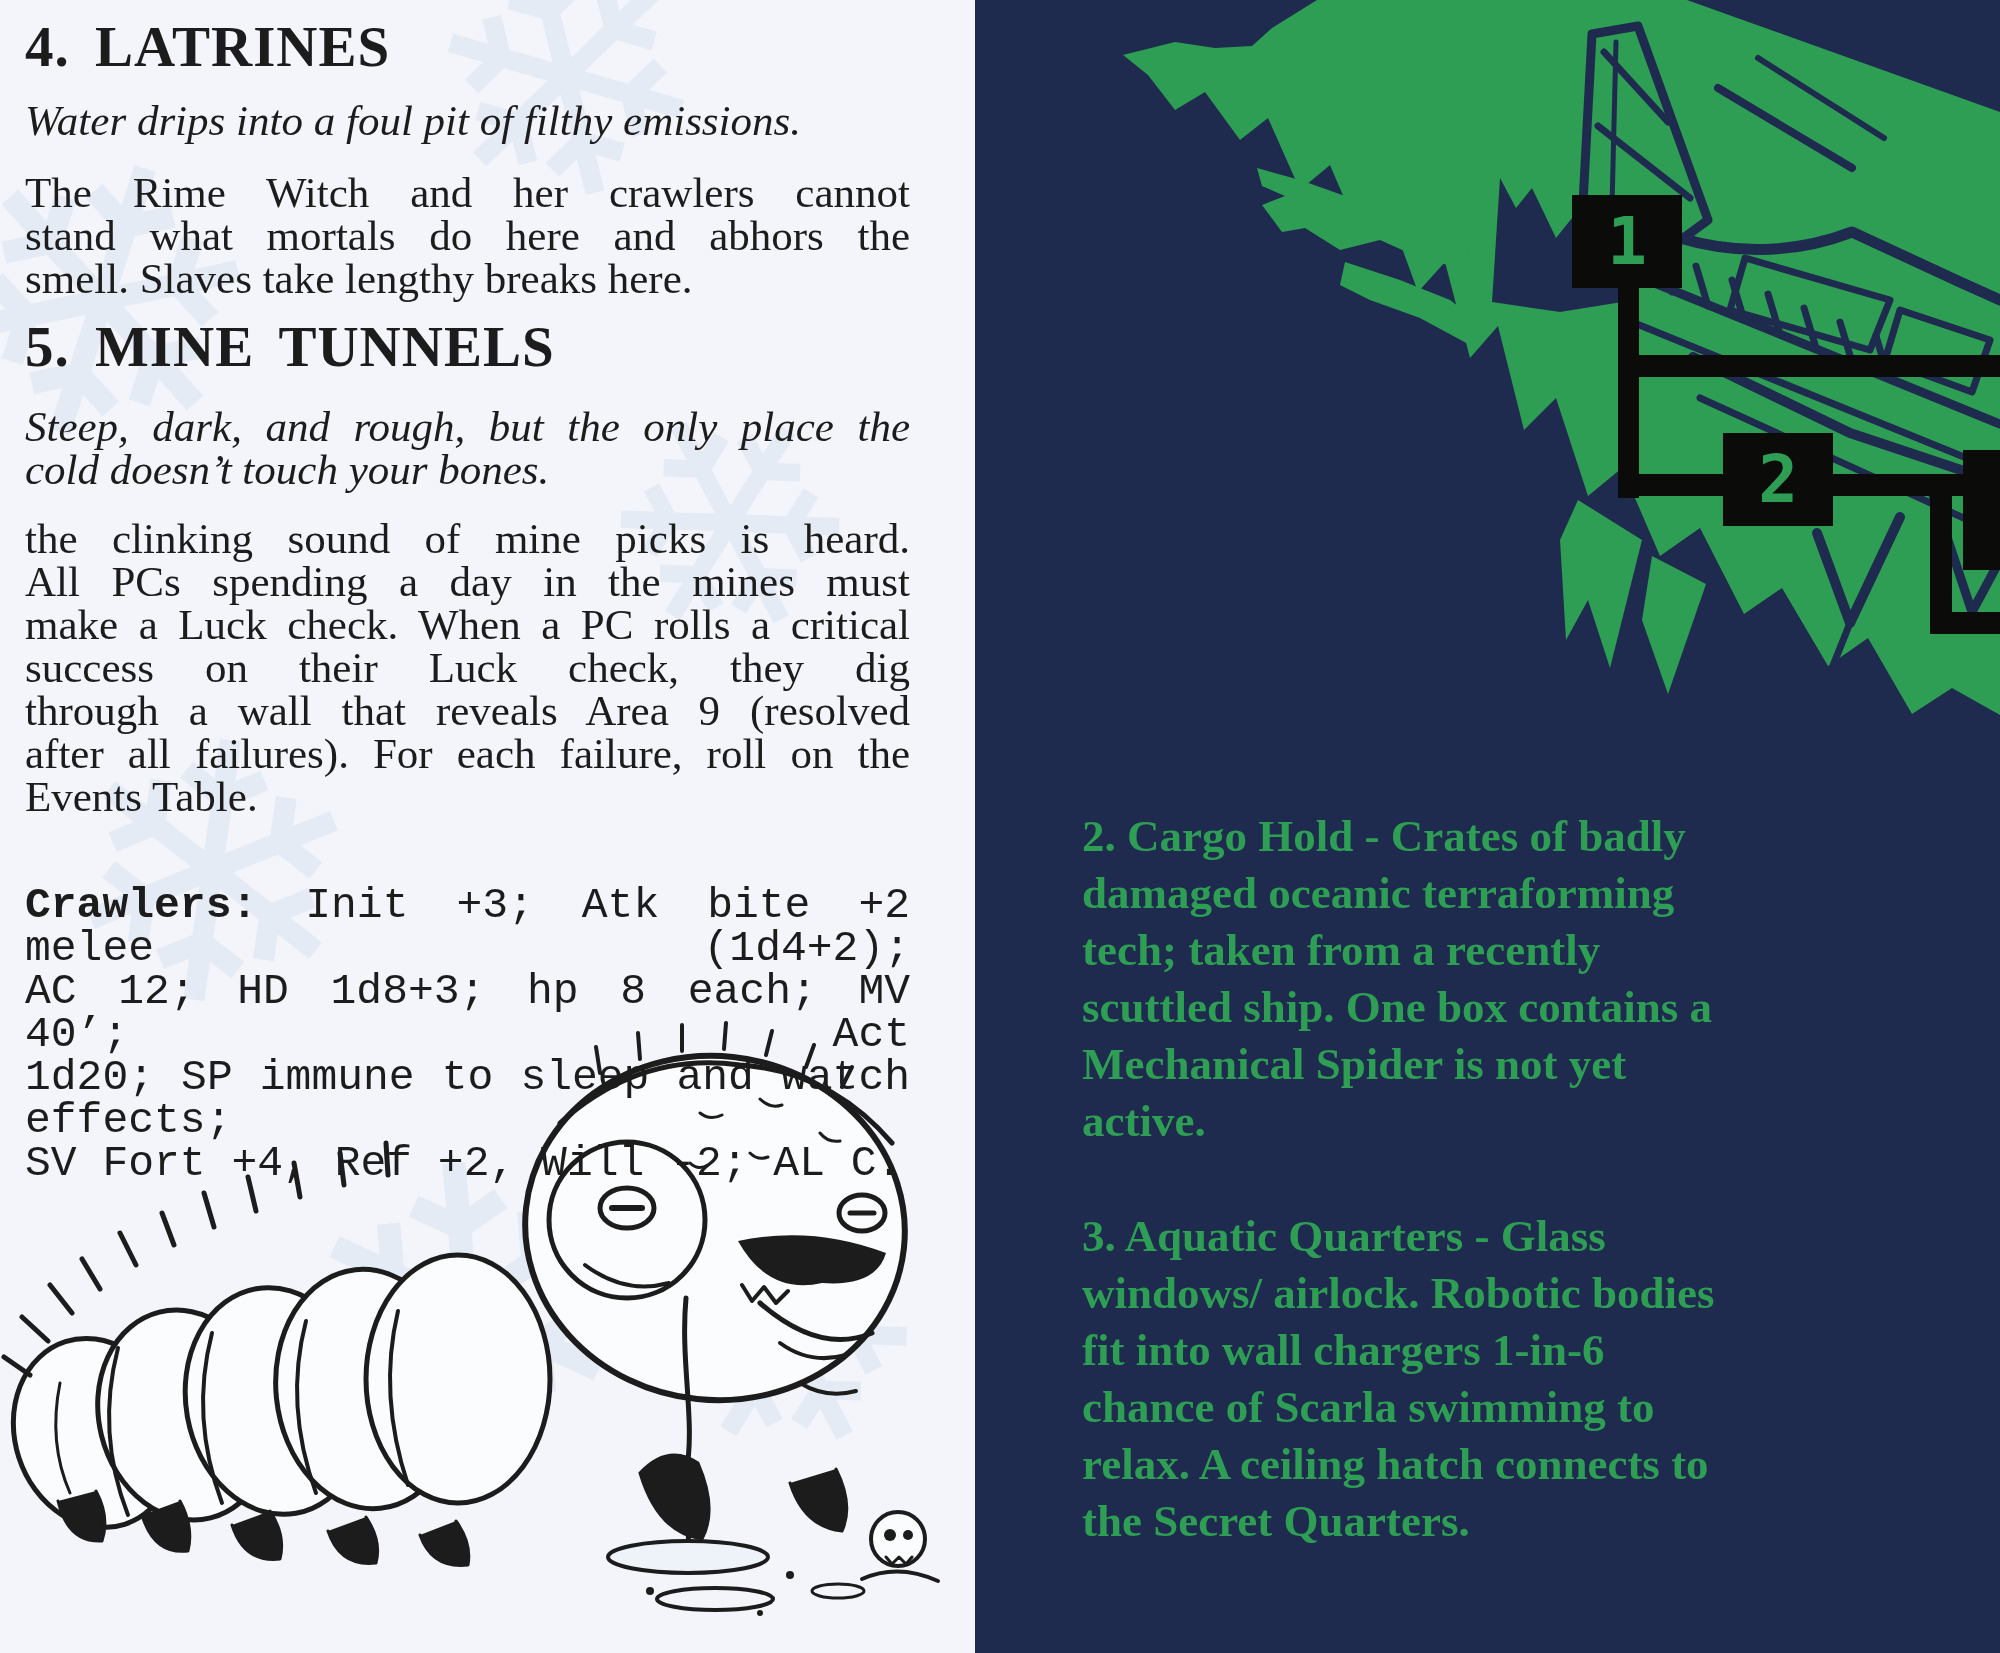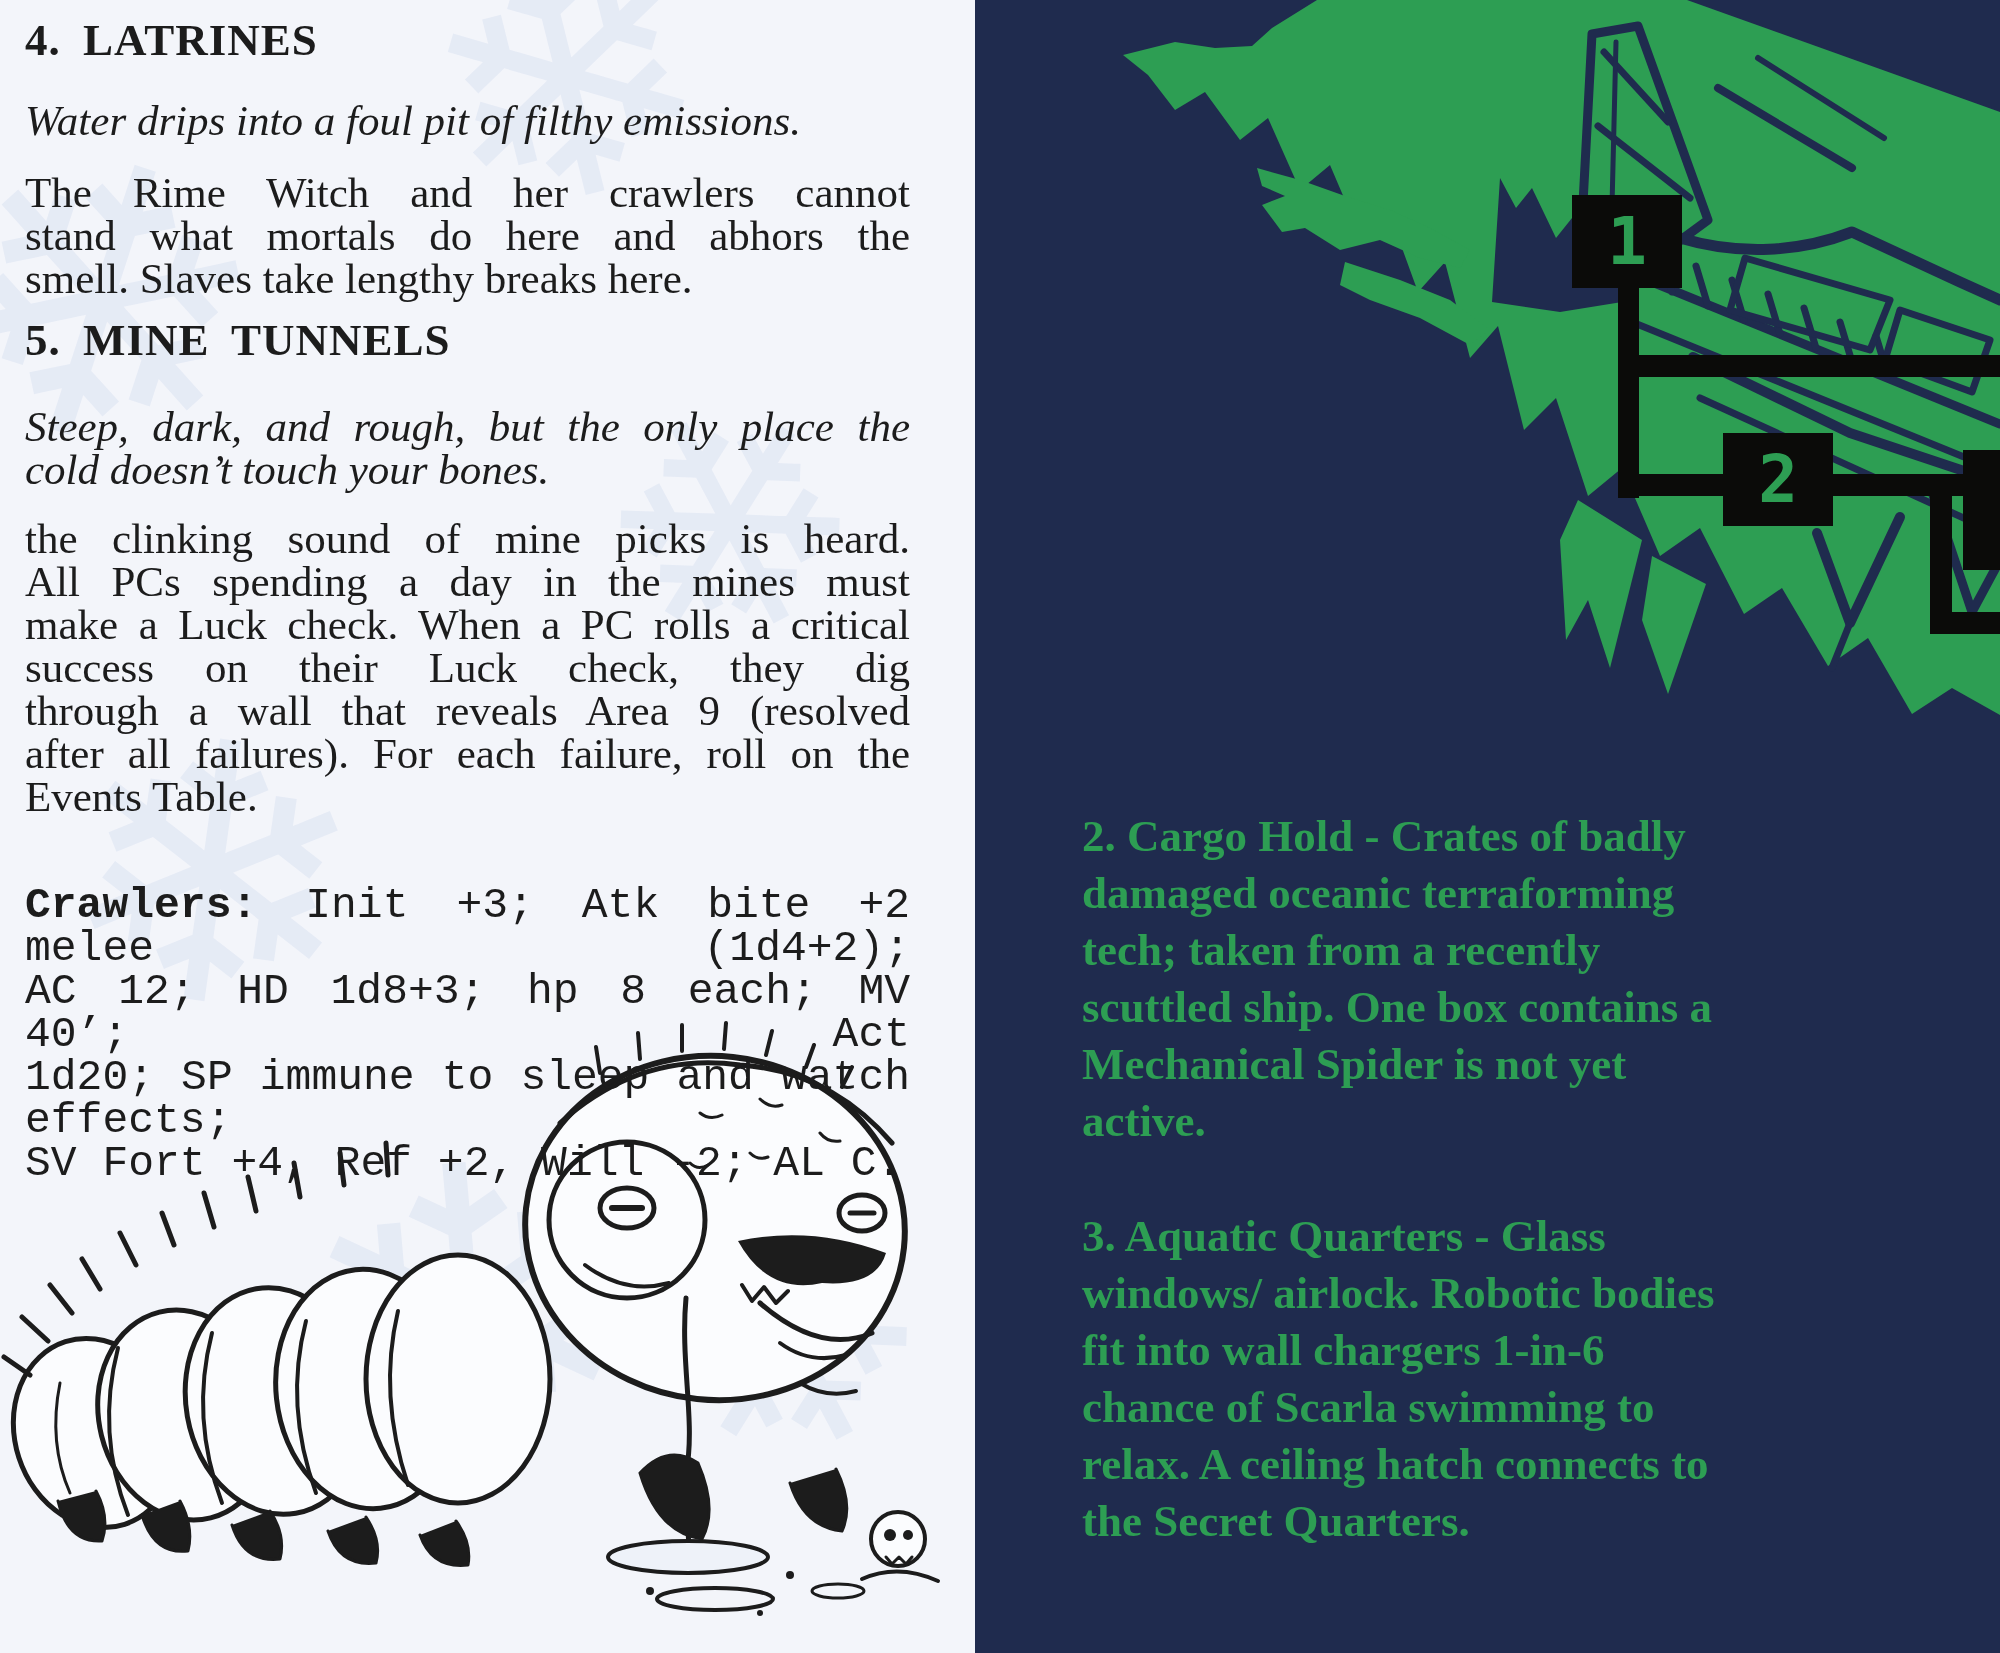--- a/index.html
+++ b/index.html
@@ -4,21 +4,21 @@
 <style>
   html,body{margin:0;padding:0;background:#555;}
   #stage{position:relative;width:2000px;height:1653px;overflow:hidden;
          font-family:"Liberation Serif",serif;}
   
   #left-page{position:absolute;left:0;top:0;width:975px;height:1653px;
              background:var(--paper,#f3f5fa);overflow:hidden;}
   .snow{position:absolute;color:#dbe3f2;opacity:.55;z-index:0;line-height:1;
         user-select:none;}
   .ltxt{position:absolute;left:25px;width:885px;color:var(--ink,#1c1c1c);z-index:2;}
-  .lhead{font-weight:bold;font-size:45px;letter-spacing:1px;word-spacing:10px;
+  .lhead{font-weight:bold;font-size:57px;letter-spacing:1px;word-spacing:10px;
          font-family:"Liberation Serif",serif;}
   .lbody{font-size:43px;line-height:43px;}
   .lede{font-style:italic;}
   .jline{text-align:justify;text-align-last:justify;}
   .jline.last{text-align-last:auto;}
   .sb-label{font-weight:bold;}
   #crawler-art{position:absolute;left:0;top:1003px;z-index:1;}
   
   #right-page{position:absolute;left:975px;top:0;width:1025px;height:1653px;
               background:var(--navy,#1f2b4e);overflow:hidden;}

